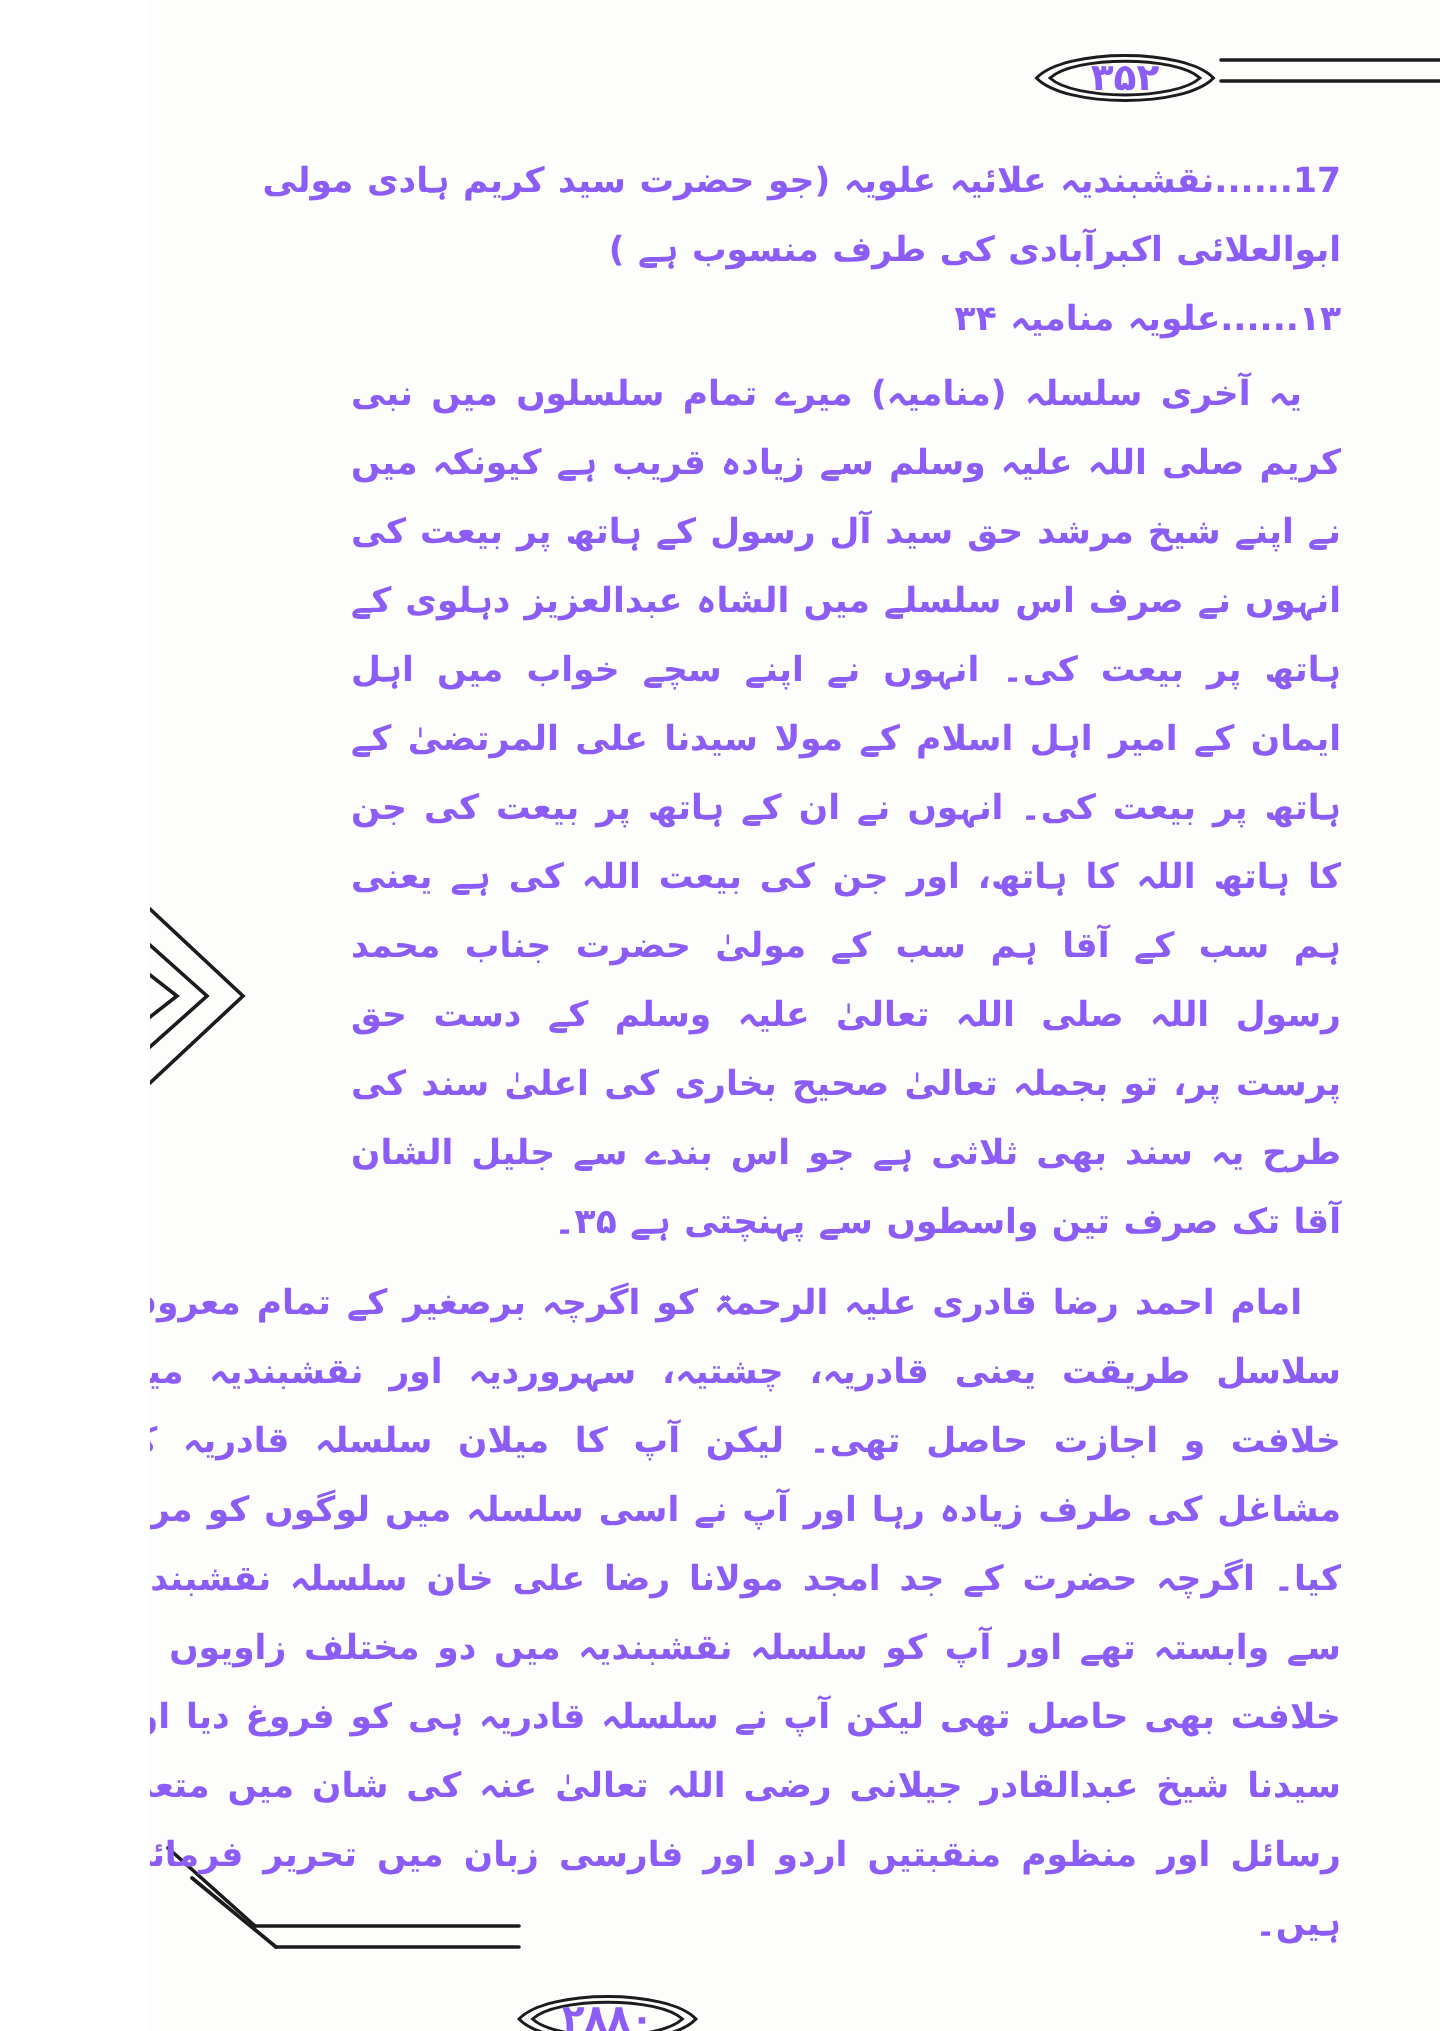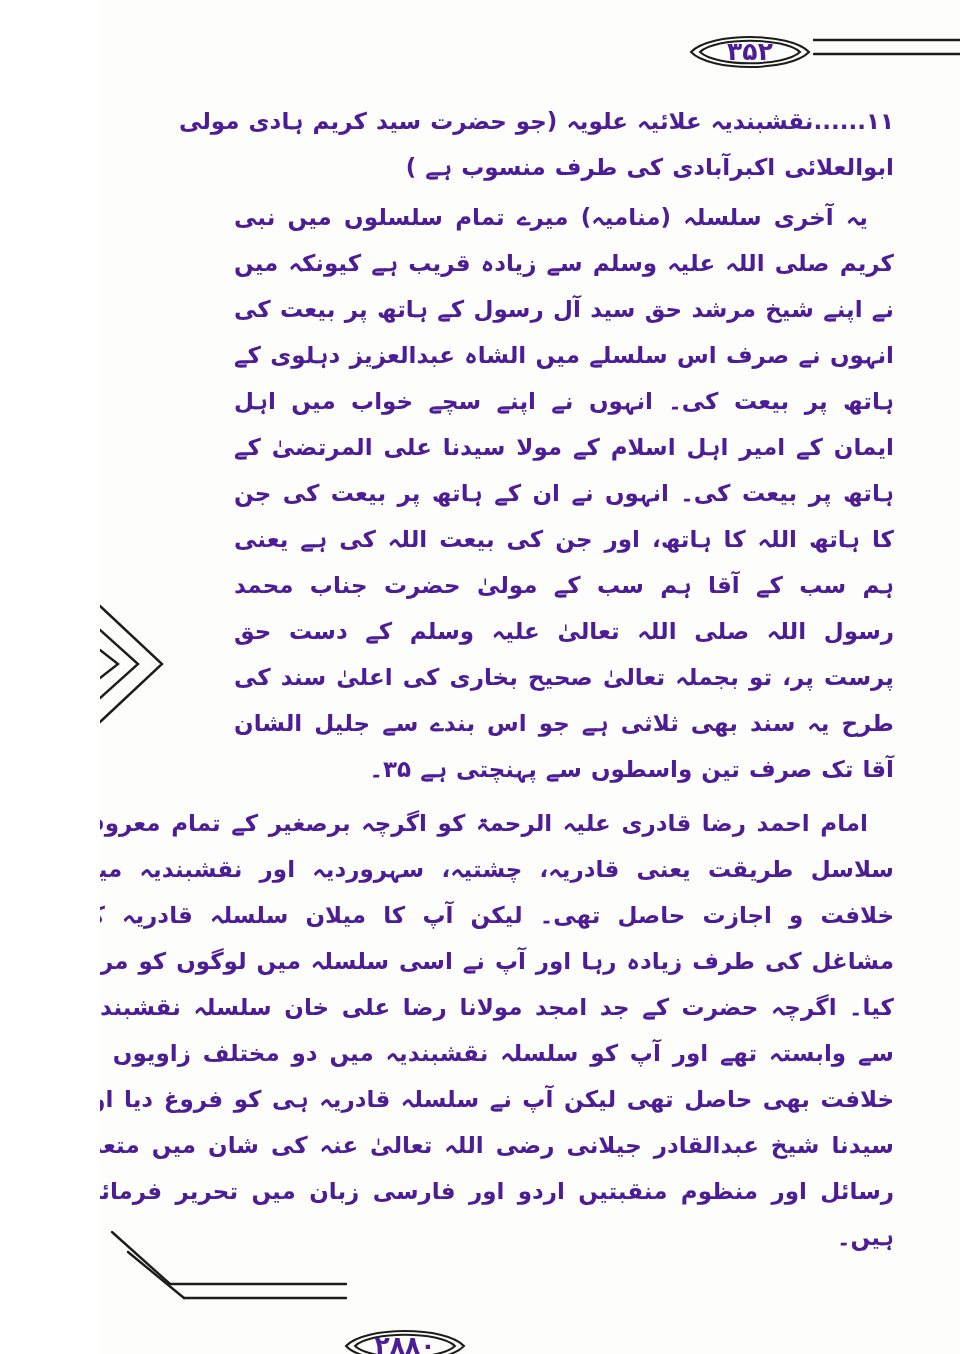--- a/index.html
+++ b/index.html
@@ -6,21 +6,21 @@
     margin: 0;
     padding: 0;
     background: #ffffff;
   }
   .page {
     position: relative;
     width: 860px;
     height: 1354px;
     background: #fdfdfb;
     font-family: "DejaVu Sans", sans-serif;
-    color: #4c1d95;
+    color: #8b5cf6;
     overflow: hidden;
     direction: rtl;
   }
   .frame {
     position: absolute;
     left: 0; top: 0;
     width: 960px; height: 1354px;
     pointer-events: none;
   }
   .frame line, .frame path, .frame polyline {
@@ -116,21 +116,22 @@
 
   <div class="ornament header-ornament">
     <svg viewBox="0 0 124 48" aria-hidden="true">
       <path d="M3,24 C22,4 102,4 121,24 C102,44 22,44 3,24 Z"></path>
       <path d="M12,24 C28,9 96,9 112,24 C96,39 28,39 12,24 Z"></path>
     </svg>
     <div class="ornament-number">۳۵۲</div>
   </div>
 
   <div class="text-column">
-    <div class="list-item">۱۱......نقشبندیہ علائیہ علویہ (جو حضرت سید کریم ہادی مولی ابوالعلائی اکبرآبادی کی طرف منسوب ہے )</div>
+    <div class="list-item">17......نقشبندیہ علائیہ علویہ (جو حضرت سید کریم ہادی مولی ابوالعلائی اکبرآبادی کی طرف منسوب ہے )</div>
+    <div class="list-item">۱۳......علویہ منامیہ ۳۴</div>
 
 
     <div class="quote-paragraph">یہ آخری سلسلہ (منامیہ) میرے تمام سلسلوں میں نبی کریم صلی اللہ علیہ وسلم سے زیادہ قریب ہے کیونکہ میں نے اپنے شیخ مرشد حق سید آل رسول کے ہاتھ پر بیعت کی انہوں نے صرف اس سلسلے میں الشاہ عبدالعزیز دہلوی کے ہاتھ پر بیعت کی۔ انہوں نے اپنے سچے خواب میں اہل ایمان کے امیر اہل اسلام کے مولا سیدنا علی المرتضیٰ کے ہاتھ پر بیعت کی۔ انہوں نے ان کے ہاتھ پر بیعت کی جن کا ہاتھ اللہ کا ہاتھ، اور جن کی بیعت اللہ کی ہے یعنی ہم سب کے آقا ہم سب کے مولیٰ حضرت جناب محمد رسول اللہ صلی اللہ تعالیٰ علیہ وسلم کے دست حق پرست پر، تو بجملہ تعالیٰ صحیح بخاری کی اعلیٰ سند کی طرح یہ سند بھی ثلاثی ہے جو اس بندے سے جلیل الشان آقا تک صرف تین واسطوں سے پہنچتی ہے ۳۵۔</div>
 
     <div class="body-paragraph">امام احمد رضا قادری علیہ الرحمۃ کو اگرچہ برصغیر کے تمام معروف سلاسل طریقت یعنی قادریہ، چشتیہ، سہروردیہ اور نقشبندیہ میں خلافت و اجازت حاصل تھی۔ لیکن آپ کا میلان سلسلہ قادریہ کے مشاغل کی طرف زیادہ رہا اور آپ نے اسی سلسلہ میں لوگوں کو مرید کیا۔ اگرچہ حضرت کے جد امجد مولانا رضا علی خان سلسلہ نقشبندیہ سے وابستہ تھے اور آپ کو سلسلہ نقشبندیہ میں دو مختلف زاویوں پر خلافت بھی حاصل تھی لیکن آپ نے سلسلہ قادریہ ہی کو فروغ دیا اور سیدنا شیخ عبدالقادر جیلانی رضی اللہ تعالیٰ عنہ کی شان میں متعدد رسائل اور منظوم منقبتیں اردو اور فارسی زبان میں تحریر فرمائی ہیں۔</div>
 
   </div>
 
   <div class="ornament footer-ornament">
     <svg viewBox="0 0 124 48" aria-hidden="true">

